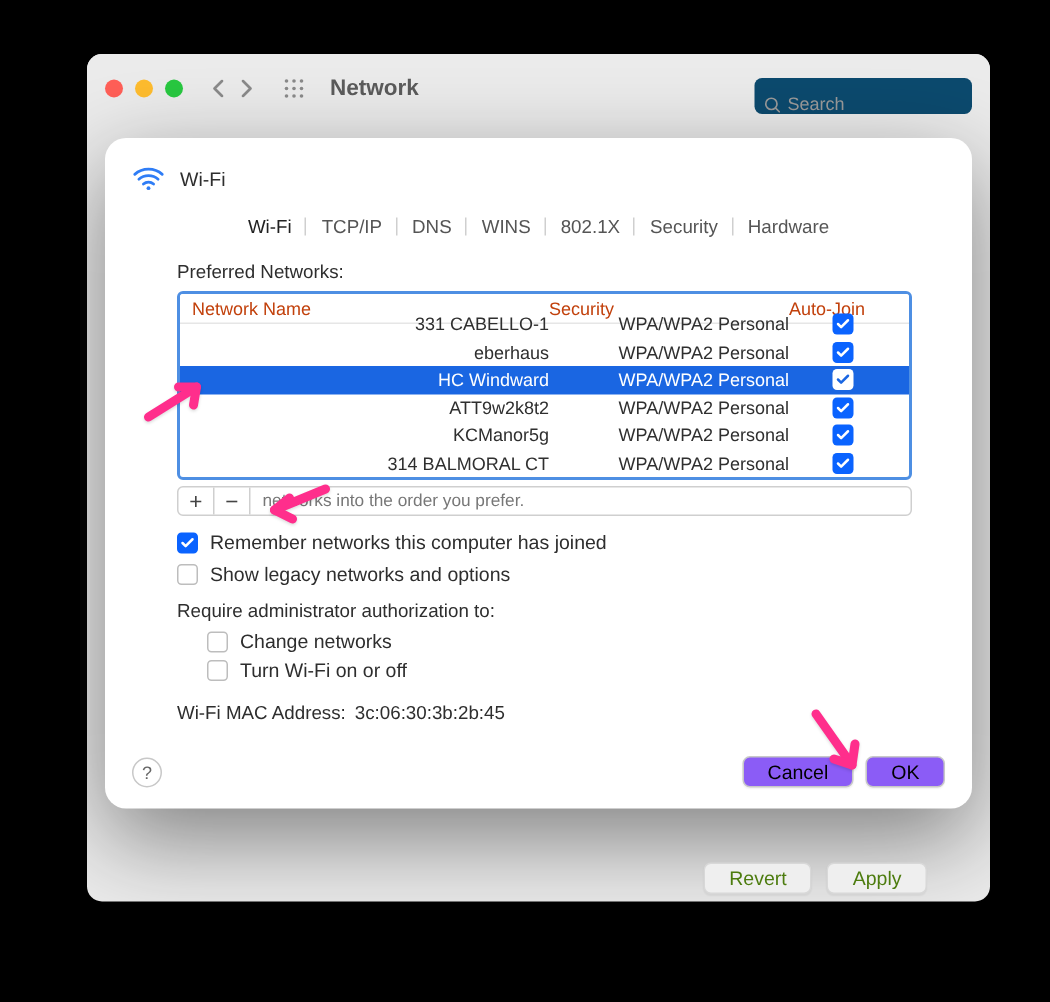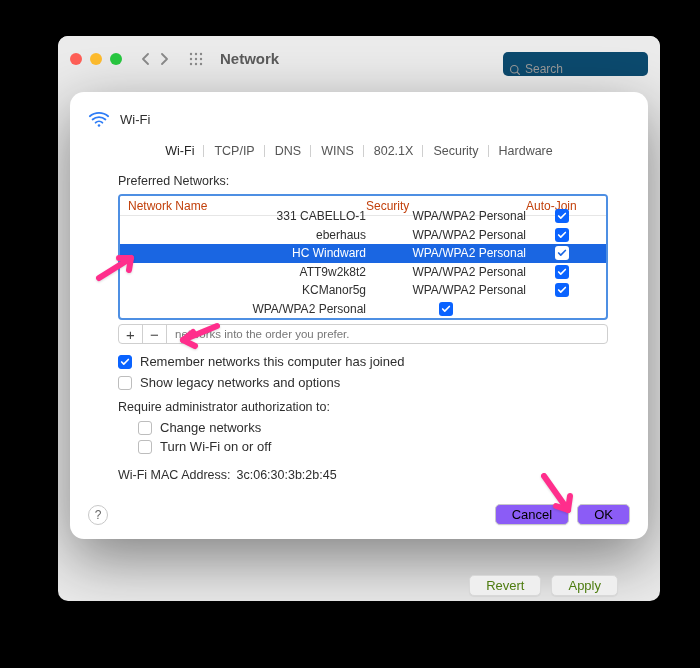--- a/index.html
+++ b/index.html
@@ -300,20 +300,21 @@
             <div>WPA/WPA2 Personal</div>
             <div class="ck">
               <div class="ck-box">
                 <svg width="10" height="10" viewBox="0 0 12 12" fill="none">
                   <path d="M2 6l2.5 2.5L10 3" stroke-width="2" stroke-linecap="round" stroke-linejoin="round"></path>
                 </svg>
               </div>
             </div>
           </div>
           <div class="trow">
+            <div>314 BALMORAL CT</div>
             <div>WPA/WPA2 Personal</div>
             <div class="ck">
               <div class="ck-box">
                 <svg width="10" height="10" viewBox="0 0 12 12" fill="none">
                   <path d="M2 6l2.5 2.5L10 3" stroke-width="2" stroke-linecap="round" stroke-linejoin="round"></path>
                 </svg>
               </div>
             </div>
           </div>
         </div>

